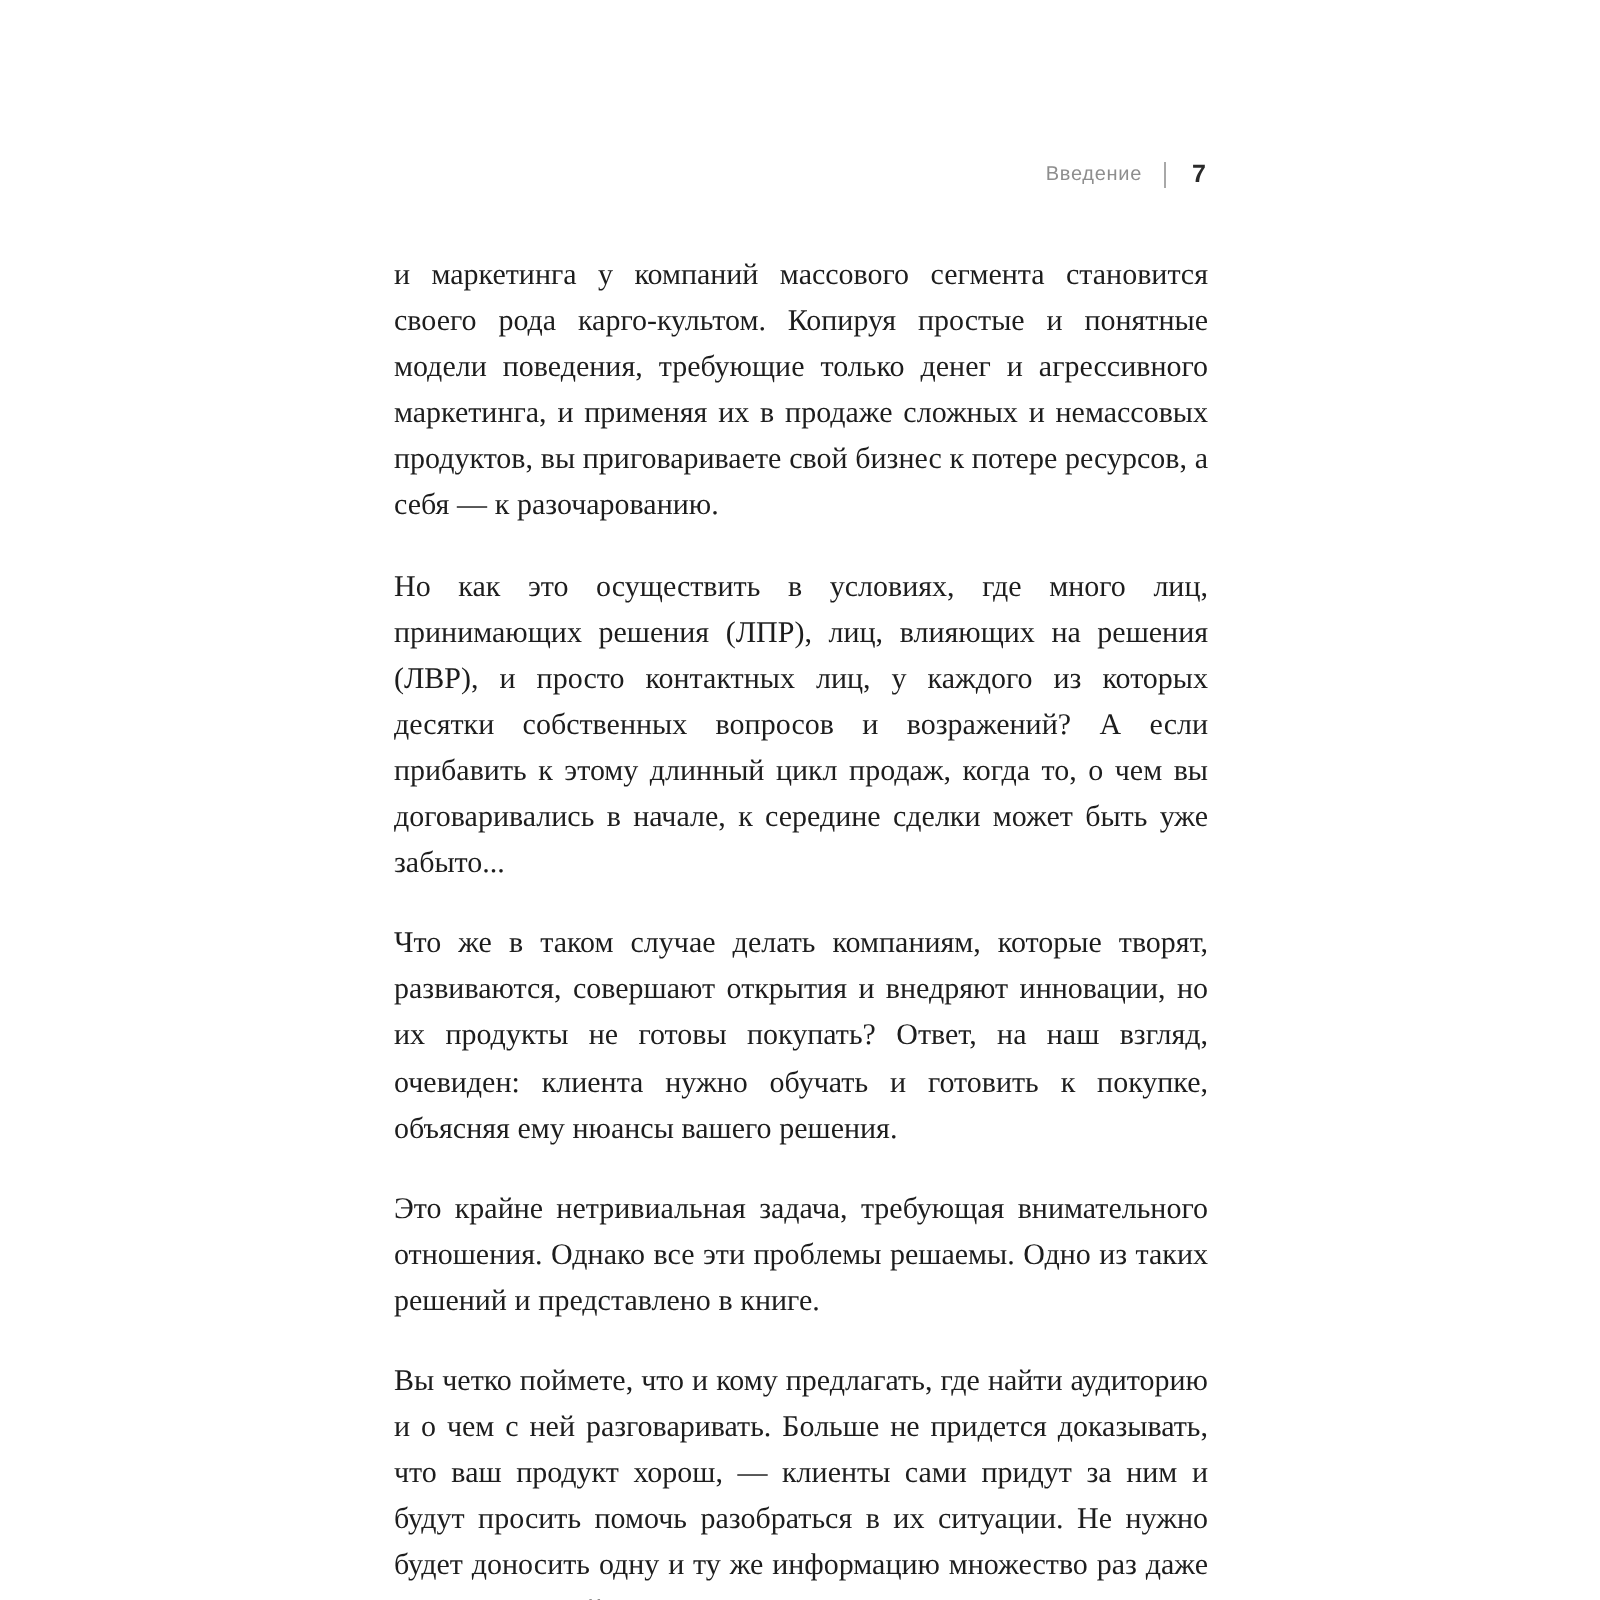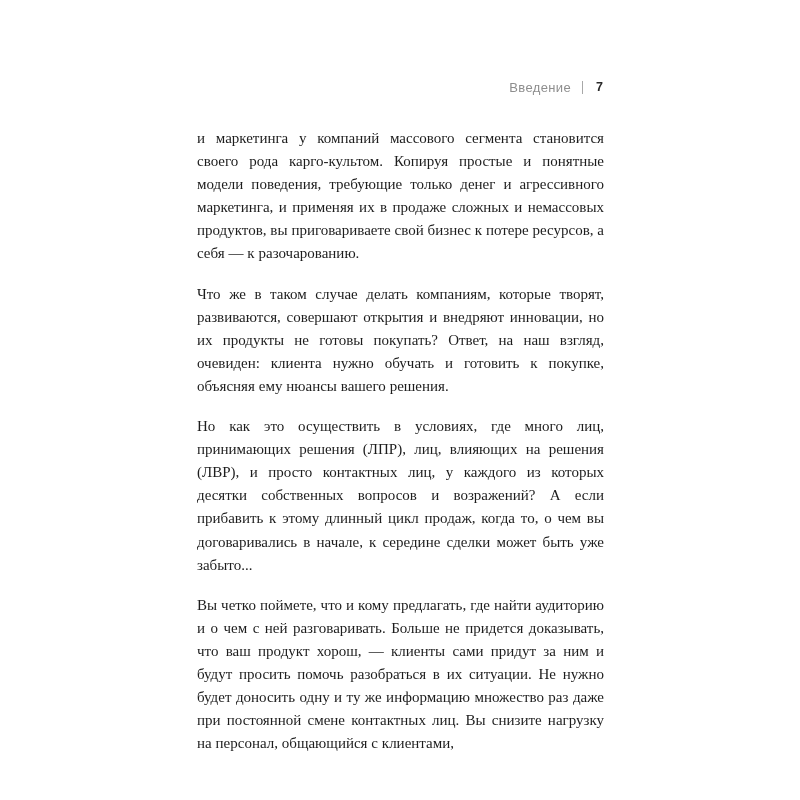--- a/index.html
+++ b/index.html
@@ -30,21 +30,21 @@
     left: 197px;
     width: 406px;
     display: flex;
     justify-content: flex-end;
     align-items: center;
     gap: 11px;
     height: 18px;
   }
   .header-chapter {
     font-family: "Liberation Sans", "DejaVu Sans", sans-serif;
-    font-size: 13px;
+    font-size: 10px;
     letter-spacing: 0.35px;
     color: #8e8e8e;
     white-space: nowrap;
   }
   .header-rule {
     display: block;
     width: 1px;
     height: 13px;
     background: #a8a8a8;
   }
@@ -85,18 +85,19 @@
 <div class="page">
 
   <div class="running-header">
     <span class="header-chapter">Введение</span>
     <span class="header-rule"></span>
     <span class="header-folio">7</span>
   </div>
 
   <div class="text-block">
     <p class="para">и маркетинга у компаний массового сегмента становится своего рода карго-культом. Копируя простые и понятные модели поведения, требующие только денег и агрессивного маркетинга, и применяя их в продаже сложных и немассовых продуктов, вы приговариваете свой бизнес к потере ресурсов, а себя — к разочарованию.</p>
+    <p class="para">Но как это осуществить в условиях, где много лиц, принимающих решения (ЛПР), лиц, влияющих на решения (ЛВР), и просто контактных лиц, у каждого из которых десятки собственных вопросов и возражений? А если прибавить к этому длинный цикл продаж, когда то, о чем вы договаривались в начале, к середине сделки может быть уже забыто...</p>
     <p class="para">Что же в таком случае делать компаниям, которые творят, развиваются, совершают открытия и внедряют инновации, но их продукты не готовы покупать? Ответ, на наш взгляд, очевиден: клиента нужно обучать и готовить к покупке, объясняя ему нюансы вашего решения.</p>
-    <p class="para">Но как это осуществить в условиях, где много лиц, принимающих решения (ЛПР), лиц, влияющих на решения (ЛВР), и просто контактных лиц, у каждого из которых десятки собственных вопросов и возражений? А если прибавить к этому длинный цикл продаж, когда то, о чем вы договаривались в начале, к середине сделки может быть уже забыто...</p>
+    <p class="para">Это крайне нетривиальная задача, требующая внимательного отношения. Однако все эти проблемы решаемы. Одно из таких решений и представлено в книге.</p>
     <p class="para">Вы четко поймете, что и кому предлагать, где найти аудиторию и о чем с ней разговаривать. Больше не придется доказывать, что ваш продукт хорош, — клиенты сами придут за ним и будут просить помочь разобраться в их ситуации. Не нужно будет доносить одну и ту же информацию множество раз даже при постоянной смене контактных лиц. Вы снизите нагрузку на персонал, общающийся с клиентами,</p>
   </div>
 
 </div>
 
 </body></html>

